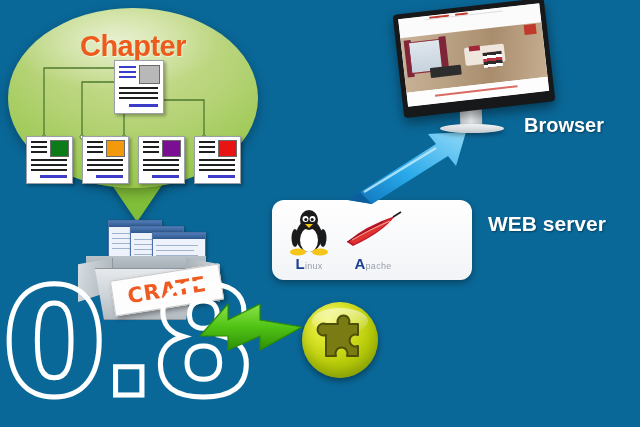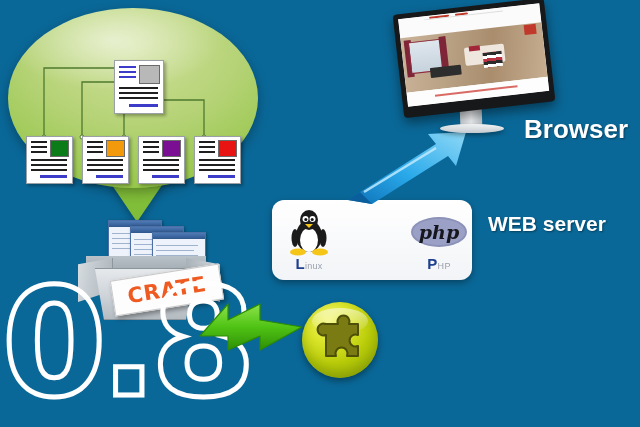--- a/index.html
+++ b/index.html
@@ -164,32 +164,33 @@
     background:linear-gradient(90deg,#cfd4d8,#f2f4f6,#bcc2c7);
     transform:rotate(-6deg) skewX(-4deg);
   }
   .mon-stand-base{
     position:absolute;left:42px;top:118px;width:64px;height:9px;border-radius:50%;
     background:linear-gradient(#f5f7f8,#c3c9ce);
     box-shadow:0 2px 5px rgba(0,0,0,.4);
   }
   .browser-label{
     position:absolute;left:524px;top:114px;
-    font-size:26px;font-weight:bold;color:#ffffff;white-space:nowrap;
+    font-size:20px;font-weight:bold;color:#ffffff;white-space:nowrap;
     text-shadow:1px 1px 2px rgba(0,0,0,.4);
   }
   .bluearrow{position:absolute;left:344px;top:128px;width:130px;height:78px;}
 </style>
 </head>
 <body>
 
 <div id="stage">
 
   <div class="bubble-tail"></div>
   <div class="bubble">
+    <div class="bubble-title">Chapter</div>
 
     <div class="tree">
       <svg width="230" height="105">
         <g fill="none" stroke="#4f7a2e" stroke-width="1.3">
           <path d="M88 8 H18 V76"></path>
           <path d="M88 22 H56 V76"></path>
           <path d="M88 34 H98 V76"></path>
           <path d="M136 40 H178 V76"></path>
         </g>
         <g fill="#fff" stroke="#4f7a2e" stroke-width="1">
@@ -321,29 +322,31 @@
           <circle cx="25.2" cy="11.4" r="1.5" fill="#111"></circle>
         <path d="M18 16 L22 20 L26 16 Z" fill="#f5c518"></path>
         <ellipse cx="11" cy="44" rx="8" ry="3.6" fill="#f5c518"></ellipse>
         <ellipse cx="33" cy="44" rx="8" ry="3.6" fill="#f5c518"></ellipse>
         <ellipse cx="8" cy="30" rx="3.5" ry="9" fill="#1b1b1b"></ellipse>
         <ellipse cx="36" cy="30" rx="3.5" ry="9" fill="#1b1b1b"></ellipse>
       </svg>
       <div class="lamp-name"><b>L</b>inux</div>
     </div>
 
-
-    <div class="lamp-item" style="left:136px;">
-      <svg width="58" height="44" viewBox="0 0 58 44" style="margin-top:6px;">
-        <ellipse cx="29" cy="20" rx="28" ry="15" fill="#8b91b8"></ellipse>
-        <ellipse cx="29" cy="20" rx="26" ry="13" fill="#9ba1c6"></ellipse>
-        <text x="29" y="27" text-anchor="middle" font-family="DejaVu Serif, serif" font-size="19" font-style="italic" font-weight="bold" fill="#16161e">php</text>
+    <div class="lamp-item" style="left:70px;">
+      <svg width="60" height="48" viewBox="0 0 60 48" style="margin-top:2px;">
+        <path d="M4 34 Q22 18 52 8 Q40 24 10 38 Z" fill="#c2182a"></path>
+        <path d="M6 33 Q24 20 50 10 Q38 23 11 36 Z" fill="#e0322f"></path>
+        <path d="M9 32 Q26 22 47 13" stroke="#ffffff" stroke-width="1.2" fill="none" opacity=".5"></path>
+        <path d="M50 9 L58 4" stroke="#1b1b1b" stroke-width="1.6"></path>
+        <path d="M4 34 Q18 25 40 14" stroke="#8c0e1c" stroke-width="1" fill="none"></path>
       </svg>
-      <div class="lamp-name"><b>P</b>HP</div>
-    </div>
+      <div class="lamp-name"><b>A</b>pache</div>
+    </div>
+
   </div>
   <div class="server-label">WEB server</div>
 
   <svg class="bluearrow" viewBox="0 0 130 78">
     <defs>
       <linearGradient id="ba" x1="0" y1="1" x2="1" y2="0">
         <stop offset="0" stop-color="#0d6fb5"></stop>
           <stop offset="0.45" stop-color="#29a9ea"></stop>
         <stop offset="1" stop-color="#8fd9f7"></stop>
       </linearGradient>

